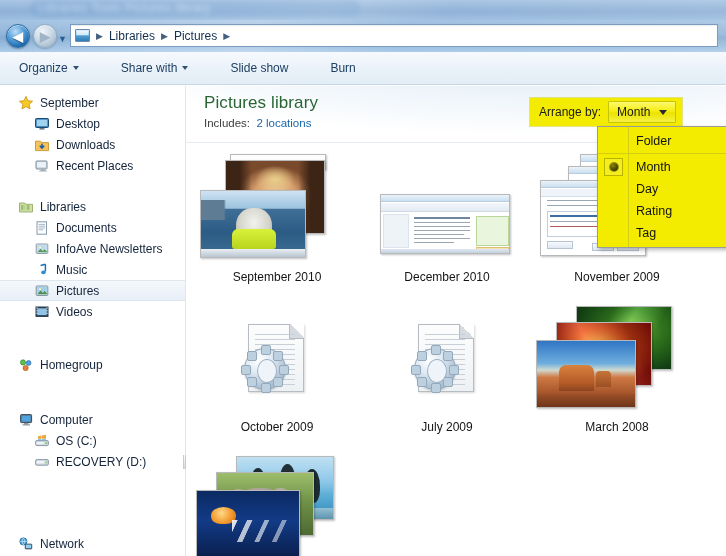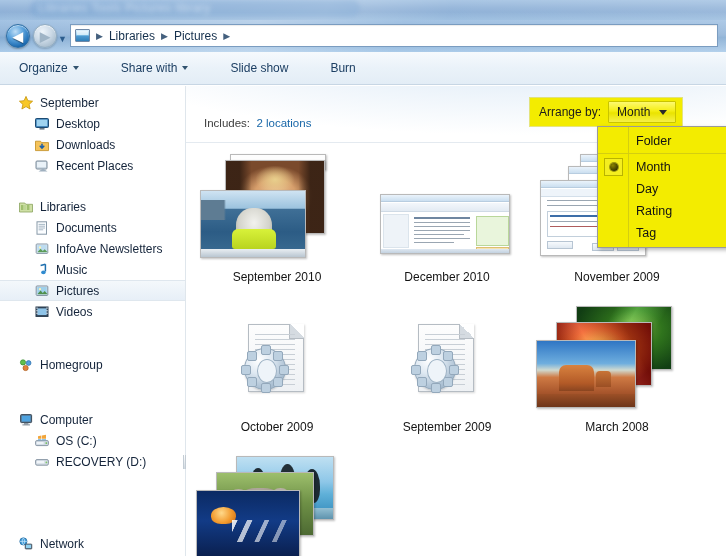--- a/index.html
+++ b/index.html
@@ -471,20 +471,21 @@
       </div>
     </div>
   </div>
 
   <div class="side-divider"></div>
   <div class="splitgrip"></div>
 
   <div class="content">
 
     <div class="libhead">
+      <div class="libtitle">Pictures library</div>
       <div class="libsub">
         <span>Includes:</span>
         &nbsp;<a class="liblink" href="#">2 locations</a>
       </div>
 
       <div class="arrange-hl">
         <span class="arrange-lbl">Arrange by:</span>
         <span class="arrange-btn">
           <span>Month</span>
           <span class="arrange-caret"></span>
@@ -633,21 +634,21 @@
               <span class="tooth" style="right:-4px; top:16px;"></span>
               <span class="tooth" style="left:16px; top:-4px;"></span>
               <span class="tooth" style="left:16px; bottom:-4px;"></span>
               <span class="tooth" style="left:2px; top:2px;"></span>
               <span class="tooth" style="right:2px; top:2px;"></span>
               <span class="tooth" style="left:2px; bottom:2px;"></span>
               <span class="tooth" style="right:2px; bottom:2px;"></span>
             </div>
           </div>
         </div>
-        <div class="caption">September 2009</div>
+        <div class="caption">July 2009</div>
       </div>
 
       <div class="cell" style="left:346px; top:158px;">
         <div class="stage">
           <div class="ph" style="left:44px; top:4px; width:96px; height:64px;">
             <i style="background:radial-gradient(60px 44px at 62% 36%, #8fd64e 0%, #3f9a26 45%, #17541a 100%);"></i>
             <i style="background:linear-gradient(118deg, rgba(0,0,0,.28) 0 30%, rgba(255,255,255,.12) 48%, rgba(0,0,0,.25) 72%);"></i>
           </div>
           <div class="ph" style="left:24px; top:20px; width:96px; height:64px;">
             <i style="background:radial-gradient(58px 44px at 44% 40%, #ffb63a 0%, #f2561c 46%, #a3140b 100%);"></i>

